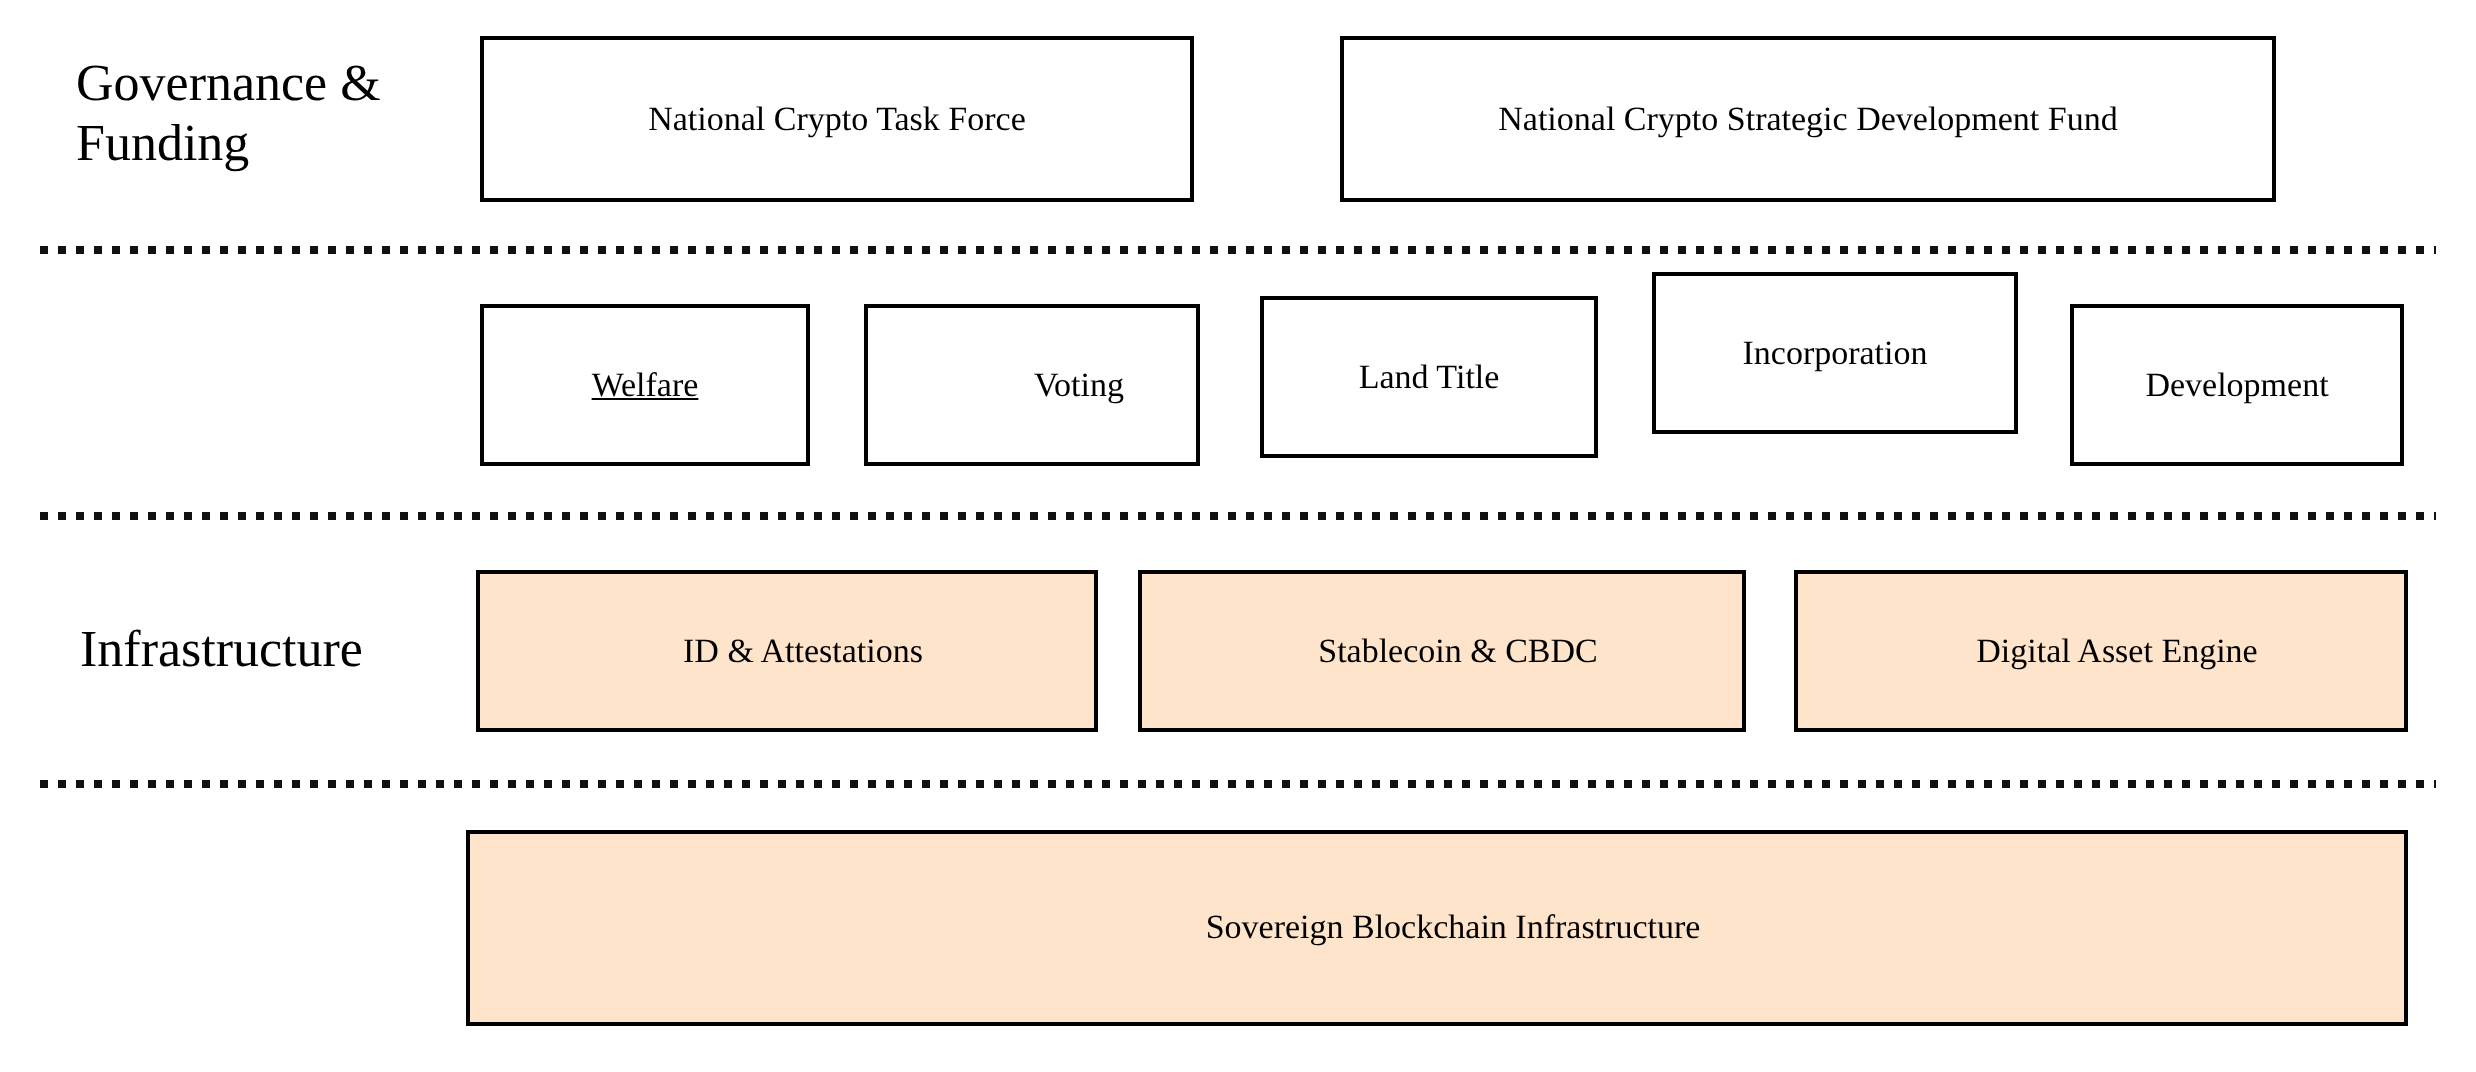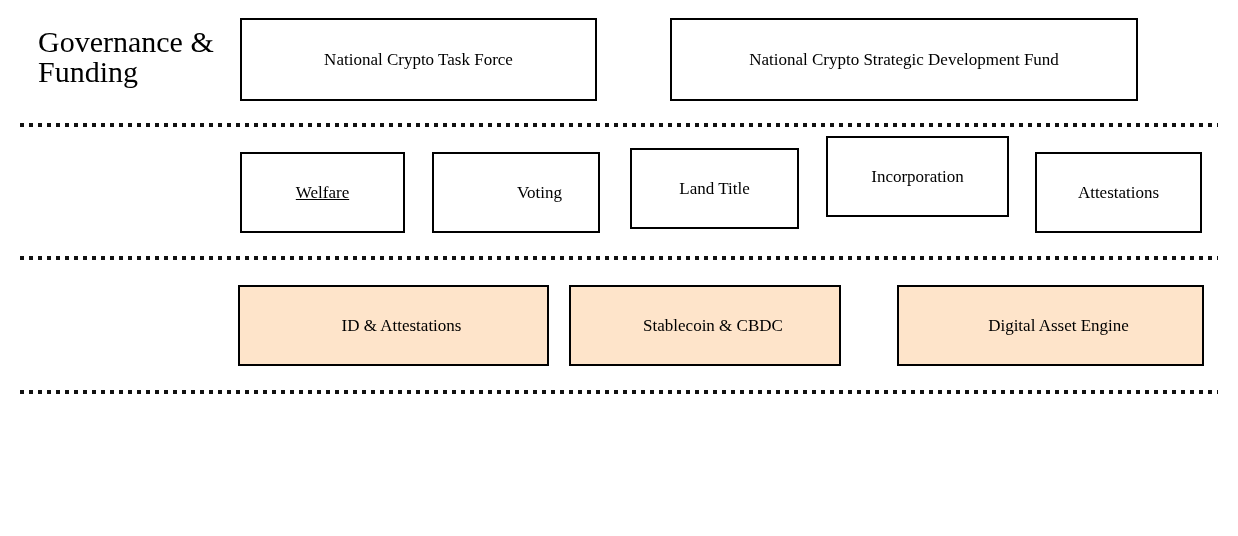--- a/index.html
+++ b/index.html
@@ -11,21 +11,21 @@
     position: relative;
     width: 1238px;
     height: 536px;
     background: #ffffff;
     font-family: "Liberation Serif", "DejaVu Serif", serif;
     color: #000000;
     overflow: hidden;
   }
   .row-label {
     position: absolute;
-    font-size: 30px;
+    font-size: 26px;
     line-height: 30px;
     color: #000000;
     white-space: normal;
   }
   .lbl-gov   { left: 38px; top: 27px; width: 190px; }
   .lbl-app   { left: 45px; top: 177px; white-space: nowrap; }
   .lbl-infra { left: 40px; top: 310px; white-space: nowrap; }
 
   .box {
     position: absolute;
@@ -51,21 +51,21 @@
 
   
   .b-welfare   { left: 240px; top: 152px; width: 165px; height: 81px; text-decoration: underline; }
   .b-voting    { left: 432px; top: 152px; width: 168px; height: 81px; padding-left: 47px; }
   .b-landtitle { left: 630px; top: 148px; width: 169px; height: 81px; text-align: right; }
   .b-incorp    { left: 826px; top: 136px; width: 183px; height: 81px; }
   .b-certs     { left: 1035px;top: 152px; width: 167px; height: 81px; }
 
   
   .b-id        { left: 238px; top: 285px; width: 311px; height: 81px; }
-  .b-stable    { left: 569px; top: 285px; width: 272px; height: 81px; }
+  .b-stable    { left: 569px; top: 285px; width: 304px; height: 81px; }
   .b-engine    { left: 897px; top: 285px; width: 307px; height: 81px; text-align: center; }
 
   
   .b-sovereign { left: 233px; top: 415px; width: 971px; height: 98px; }
 
   .dotted {
     position: absolute;
     left: 20px;
     width: 1198px;
     height: 4px;
@@ -83,24 +83,26 @@
   <div class="row-label lbl-gov">Governance &amp; Funding</div>
   <div class="box b-taskforce">National Crypto Task Force</div>
   <div class="box b-fund">National Crypto Strategic Development Fund</div>
 
   <div class="dotted d1"></div>
 
   <div class="box b-welfare">Welfare</div>
   <div class="box b-voting">Voting</div>
   <div class="box b-landtitle">Land Title</div>
   <div class="box b-incorp">Incorporation</div>
-  <div class="box b-certs">Attestations</div>
+  <div class="box b-certs">Development</div>
 
   <div class="dotted d2"></div>
 
+  <div class="row-label lbl-infra">Infrastructure</div>
   <div class="box hl b-id">ID &amp; Attestations</div>
   <div class="box hl b-stable">Stablecoin &amp; CBDC</div>
   <div class="box hl b-engine">Digital Asset Engine</div>
 
   <div class="dotted d3"></div>
 
+  <div class="box hl b-sovereign">Sovereign Blockchain Infrastructure</div>
 
 </div>
 
 </body></html>

